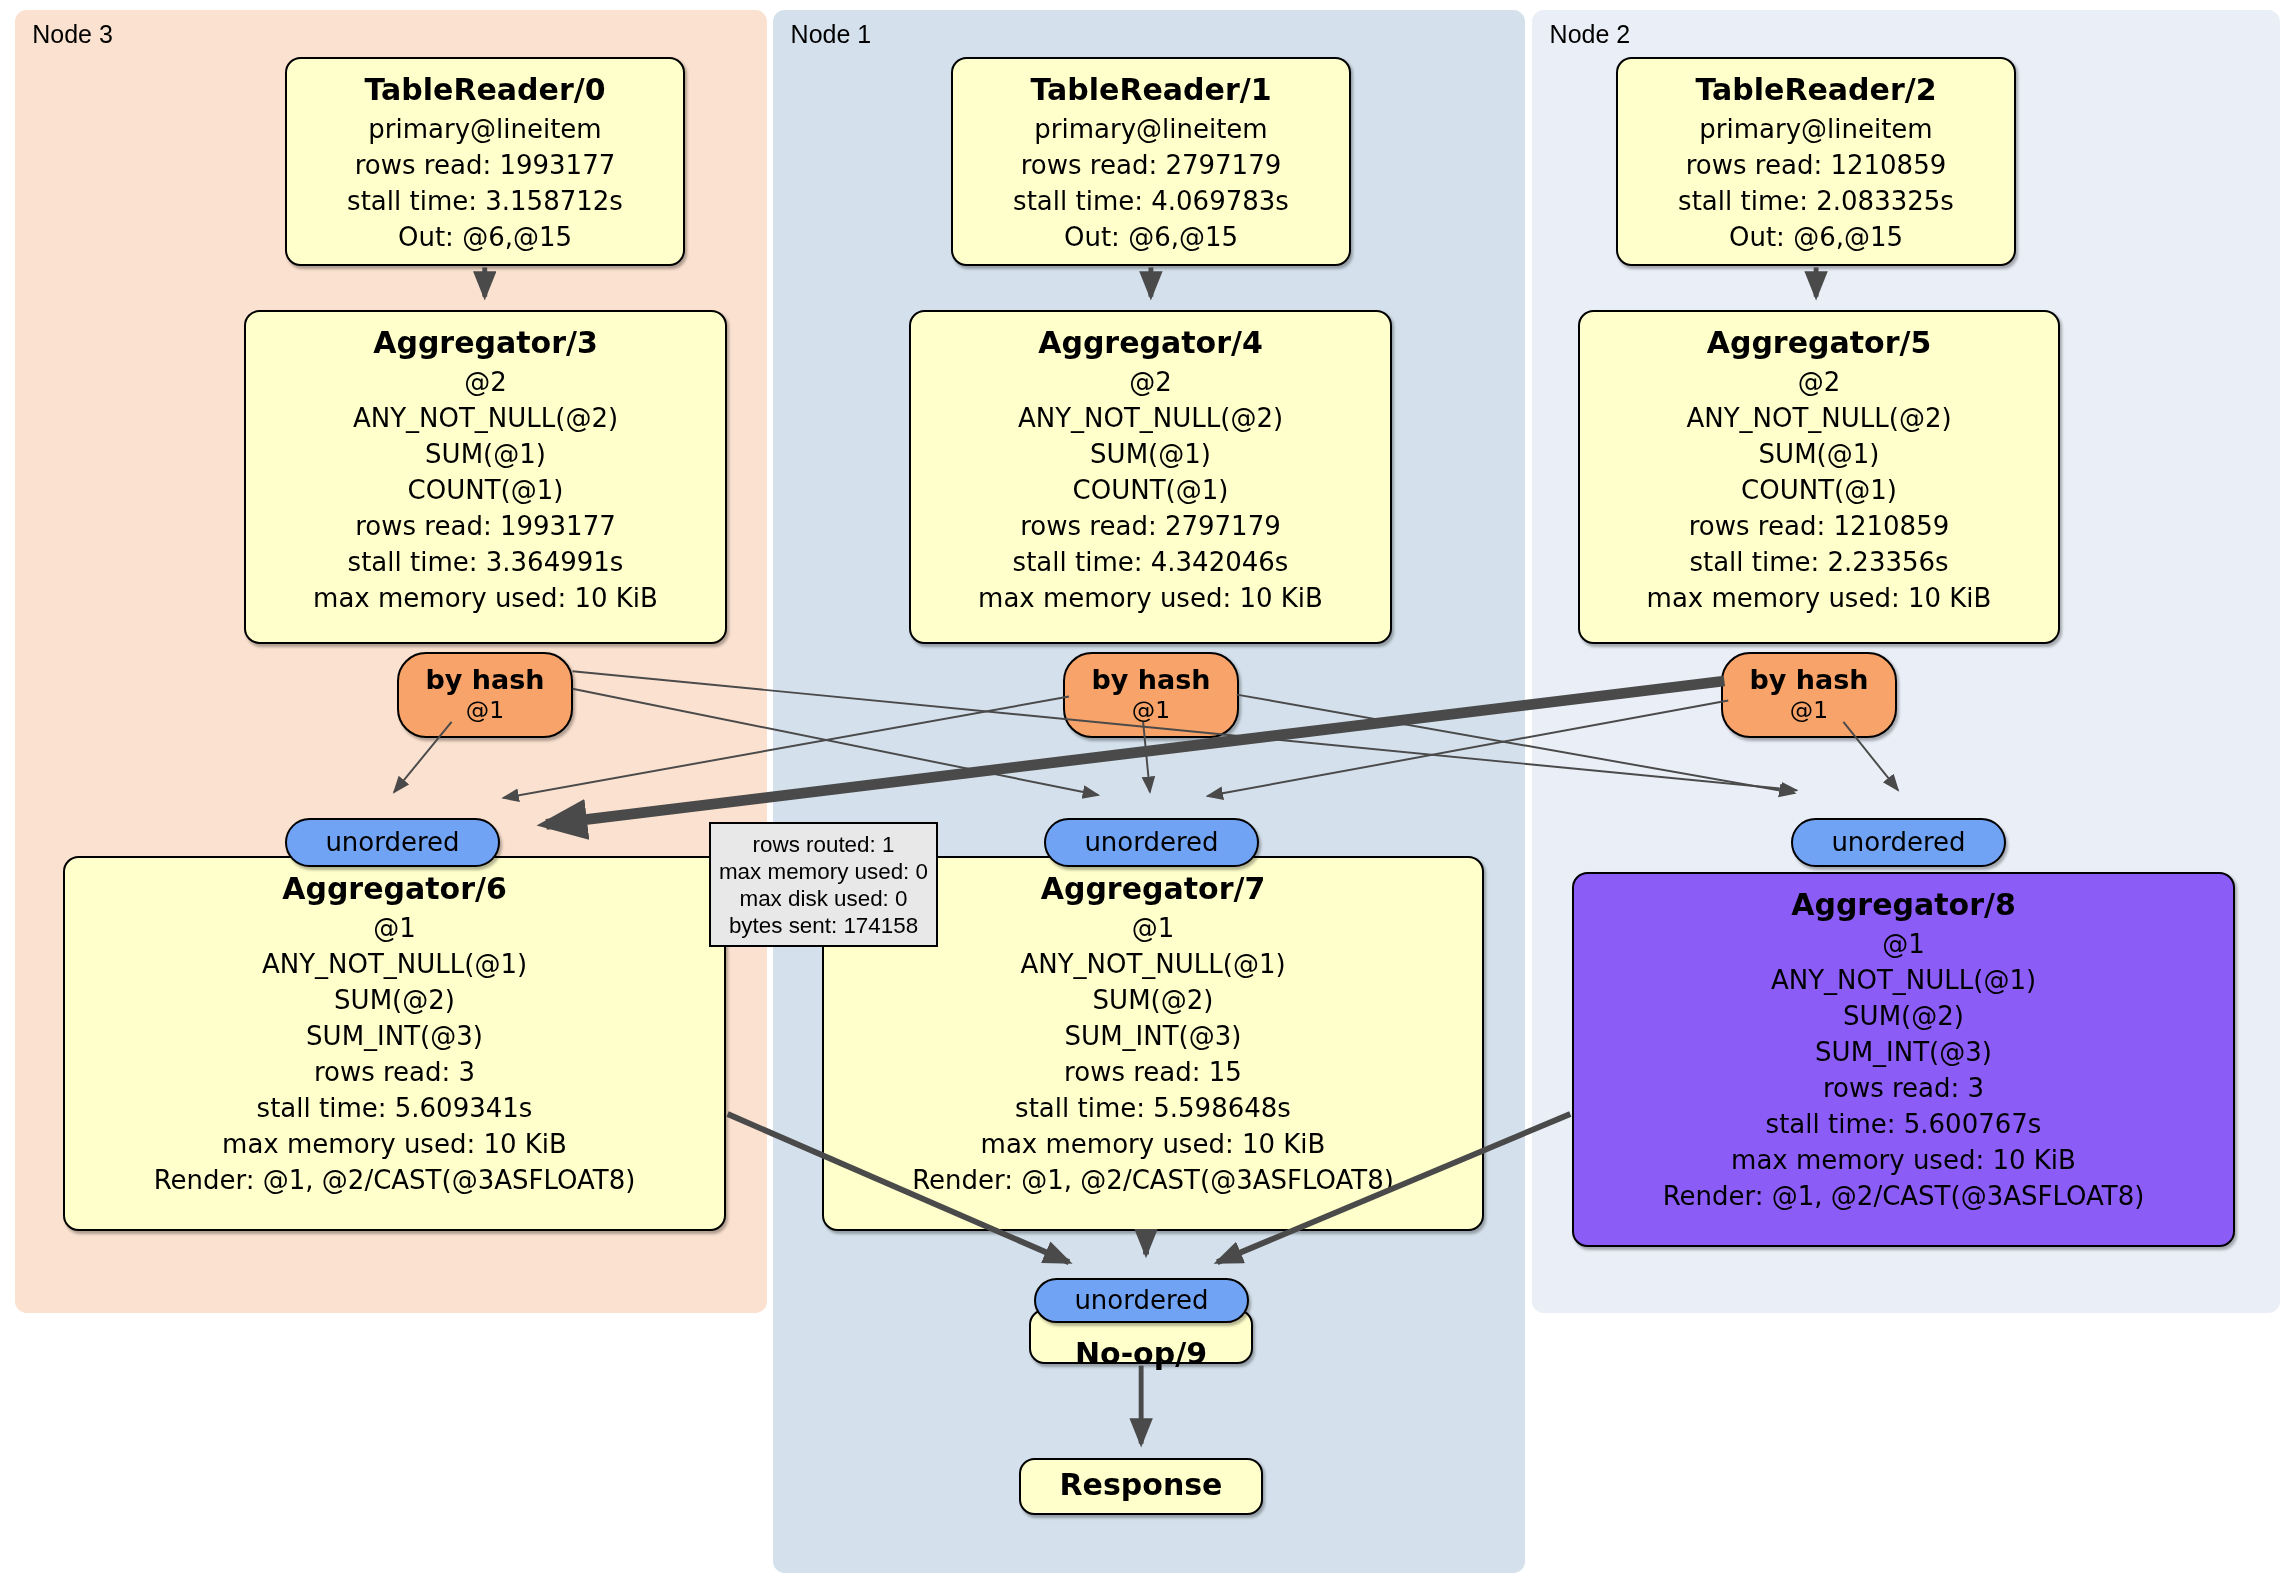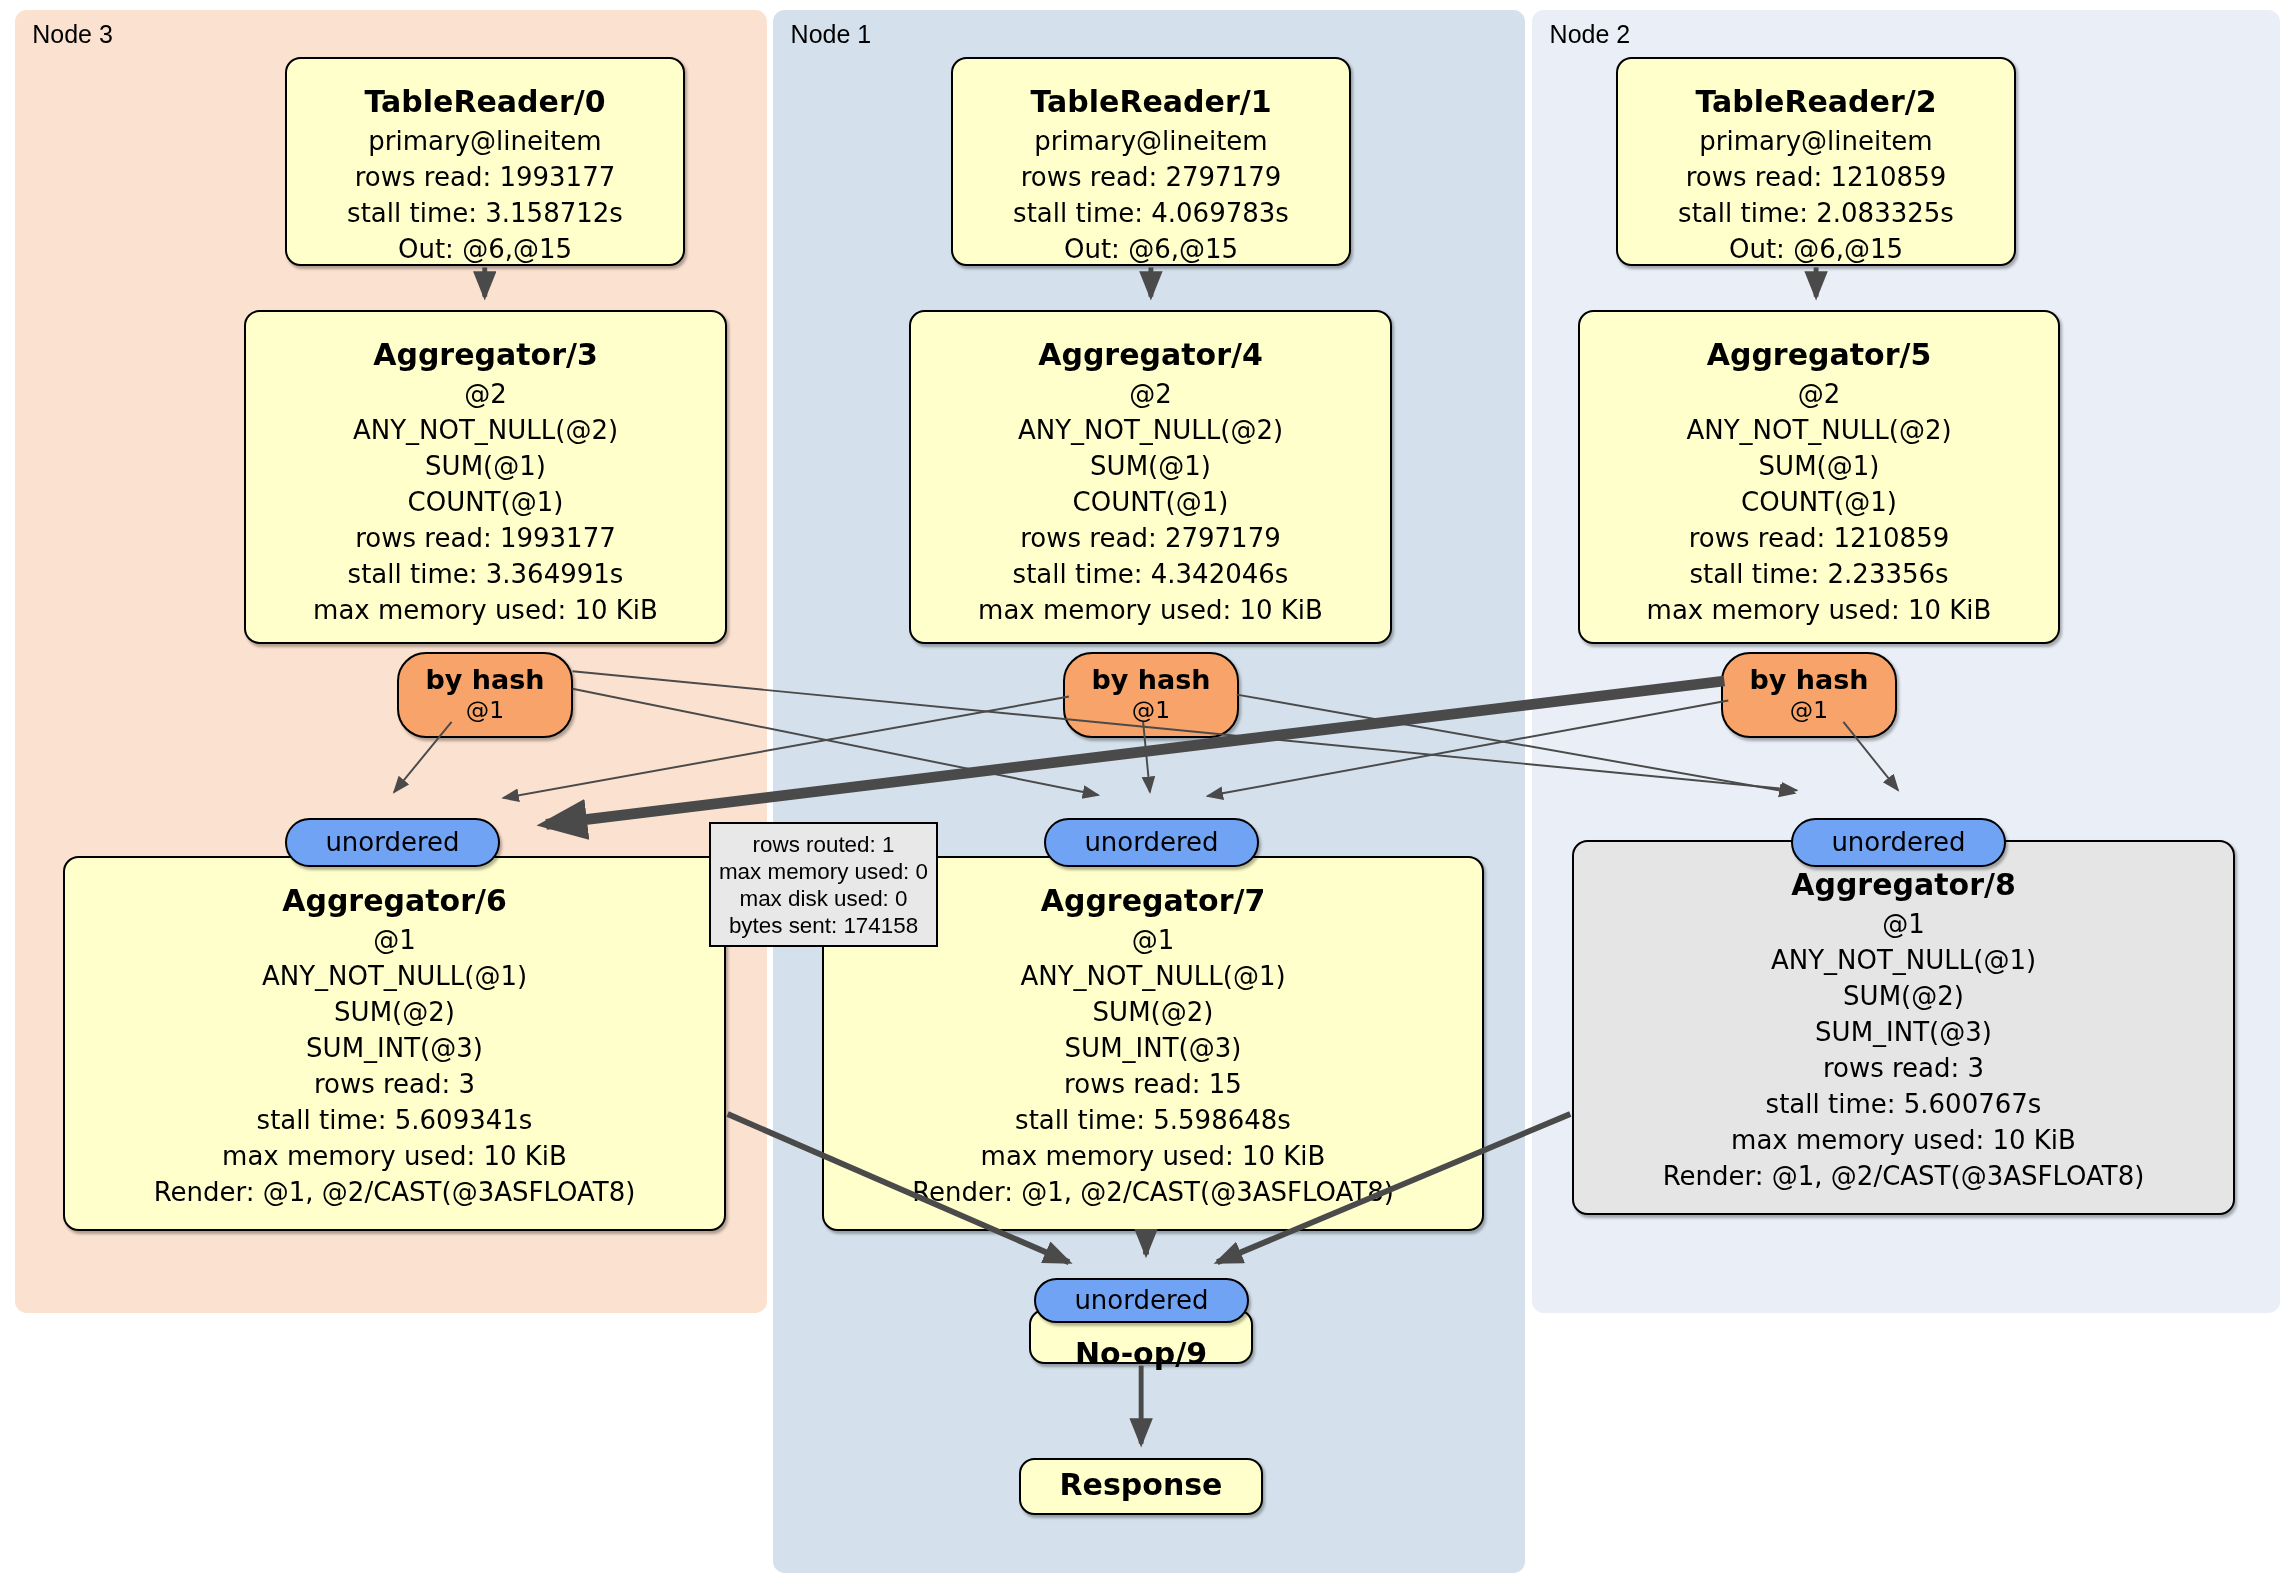--- a/index.html
+++ b/index.html
@@ -2,21 +2,21 @@
 <html><head>
 <meta charset="utf-8">
 <style>
   html,body{margin:0;padding:0;background:#fff;}
   #stage{position:relative;width:2294px;height:1596px;background:#fff;overflow:hidden;
          font-family:"DejaVu Sans","Liberation Sans",sans-serif;color:#000;}
   .panel{position:absolute;border-radius:11.7px;z-index:1;}
   .panel-label{position:absolute;top:9.8px;left:17.6px;font-size:25px;z-index:2;
                font-family:"Liberation Sans",sans-serif;}
   .pbox{position:absolute;border:2.9px solid #000;border-radius:15.6px;text-align:center;
-        box-shadow:2px 2.9px 2.9px rgba(0,0,0,0.30);z-index:3;box-sizing:border-box;padding-top:21px;}
+        box-shadow:2px 2.9px 2.9px rgba(0,0,0,0.30);z-index:3;box-sizing:border-box;padding-top:9px;}
   .pbox .t{font-weight:bold;font-size:30px;line-height:43px;}
   .pbox .lines div{font-size:26px;line-height:36px;}
   .pill{position:absolute;border:2.9px solid #000;text-align:center;z-index:4;box-sizing:border-box;
         box-shadow:2px 2.9px 2.9px rgba(0,0,0,0.30);margin-top:16px;}
   .byhash{border-radius:29px;}
   .byhash .t{font-size:27px;font-weight:bold;line-height:35px;margin-top:7.8px;}
   .byhash .k{font-size:23.4px;line-height:27px;}
   .unordered{border-radius:27px;font-weight:normal;font-size:26px;}
   .u-row{line-height:44px;}
   .u-final{line-height:40px;}
@@ -147,21 +147,21 @@
         <div>@1</div>
         <div>ANY_NOT_NULL(@1)</div>
         <div>SUM(@2)</div>
         <div>SUM_INT(@3)</div>
         <div>rows read: 15</div>
         <div>stall time: 5.598648s</div>
         <div>max memory used: 10 KiB</div>
         <div>Render: @1, @2/CAST(@3ASFLOAT8)</div>
       </div>
   </div>
-  <div class="pbox" style="left: 1572px; top: 840px; width: 663px; height: 375px; background: #e5e5e5;">
+  <div class="pbox" style="left: 1572px; top: 872px; width: 663px; height: 375px; background: #8b5cf6;">
     <div class="t">Aggregator/8</div>
     <div class="lines">
         <div>@1</div>
         <div>ANY_NOT_NULL(@1)</div>
         <div>SUM(@2)</div>
         <div>SUM_INT(@3)</div>
         <div>rows read: 3</div>
         <div>stall time: 5.600767s</div>
         <div>max memory used: 10 KiB</div>
         <div>Render: @1, @2/CAST(@3ASFLOAT8)</div>

